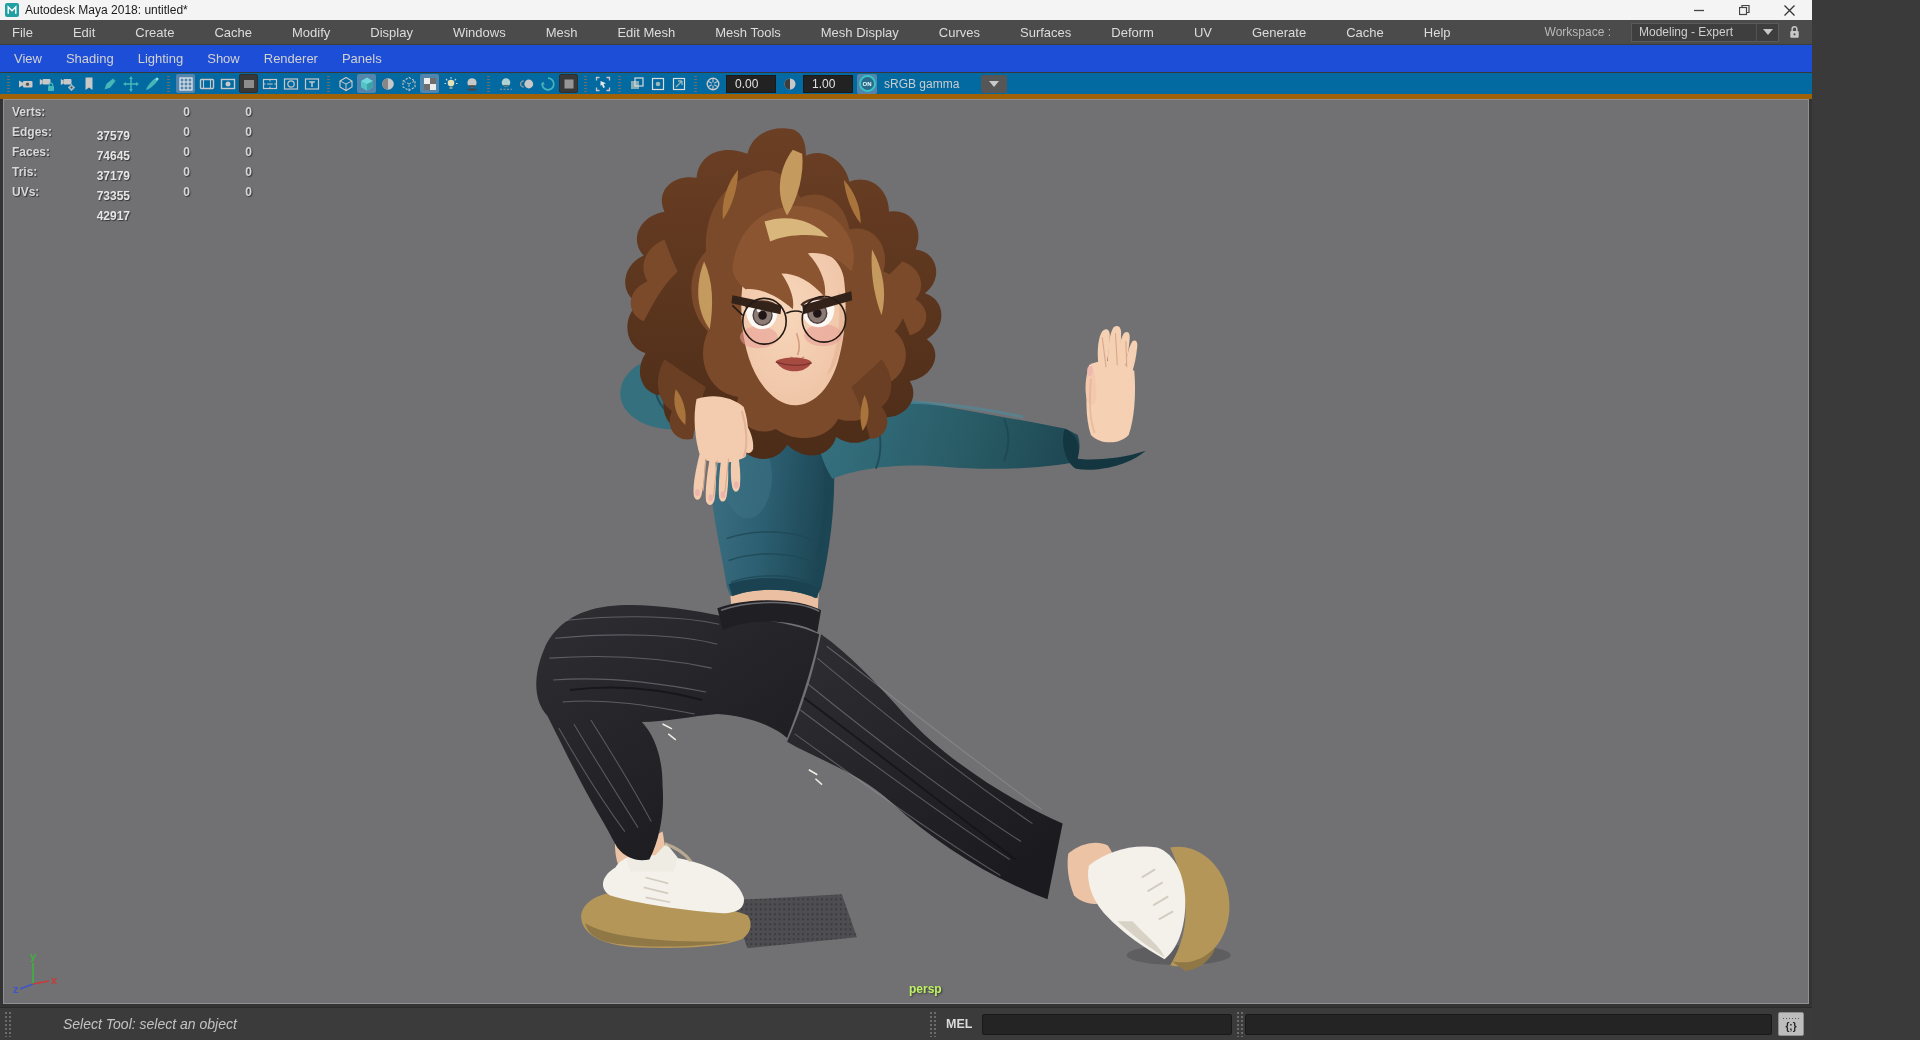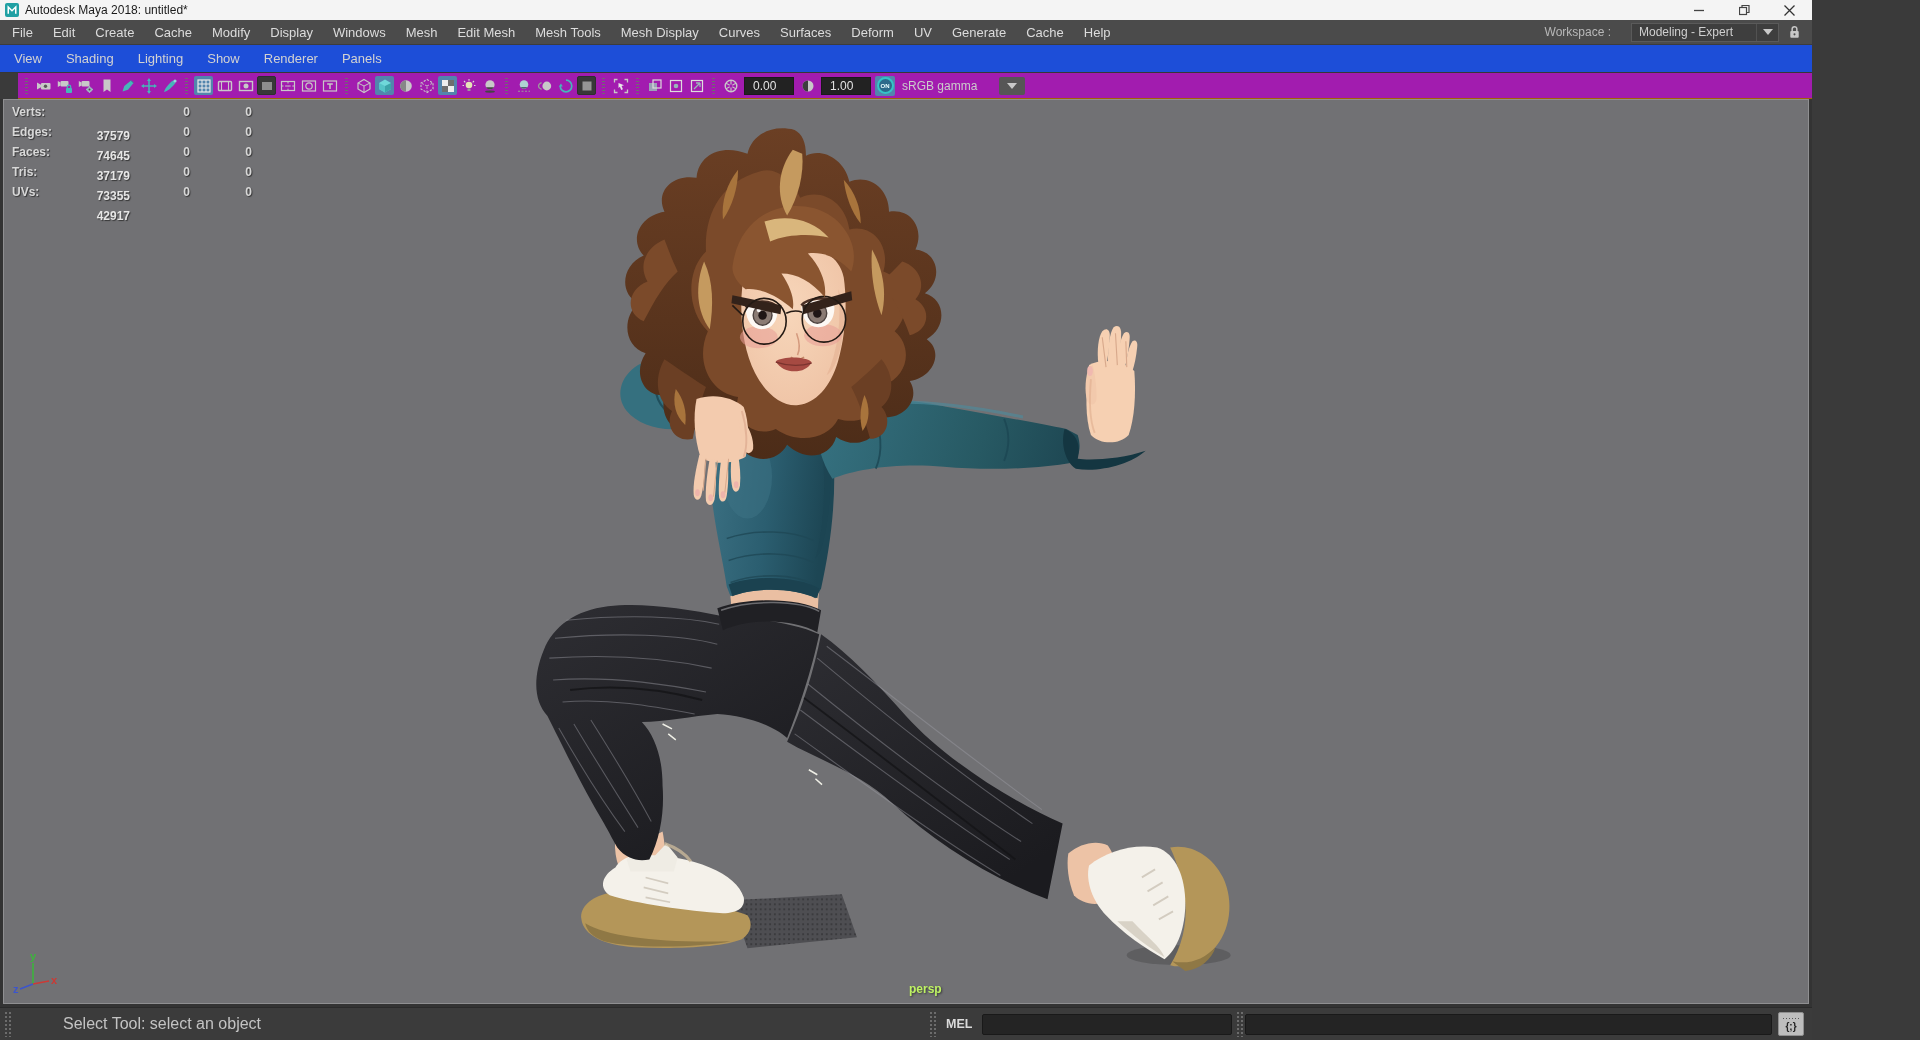--- a/index.html
+++ b/index.html
@@ -9,37 +9,37 @@
 
   
   .title-bar { height: 20px; background: #f4f4f4; display: flex; align-items: center; flex: 0 0 20px; }
   .maya-logo { width: 14px; height: 14px; margin: 0 6px 0 5px; background: #20a0a3; border-radius: 2px; display: flex; align-items: center; justify-content: center; }
   .title-text { font-size: 12px; color: #1a1a1a; }
   .win-controls { margin-left: auto; display: flex; height: 100%; }
   .win-btn { width: 45px; height: 100%; display: flex; align-items: center; justify-content: center; }
 
   
   .menu-bar { height: 25px; background: #4b4b4b; display: flex; align-items: center; flex: 0 0 25px; border-bottom: 1px solid #3c3c3c; }
-  .menu-item { color: #dcdcdc; font-size: 13px; padding: 0 10px; cursor: default; }
+  .menu-item { color: #dcdcdc; font-size: 13px; padding: 0 20px; cursor: default; }
   .menu-item:first-child { padding-left: 12px; }
   .workspace { margin-left: auto; display: flex; align-items: center; padding-right: 10px; }
   .ws-label { color: #b8b8b8; font-size: 12px; margin-right: 20px; }
   .ws-dd { width: 148px; height: 19px; background: #3e3e3e; border: 1px solid #5a5a5a; display: flex; align-items: center; }
   .ws-dd-value { color: #cfcfcf; font-size: 12px; padding-left: 7px; flex: 1; }
   .ws-dd-arrow { width: 22px; height: 100%; display: flex; align-items: center; justify-content: center; border-left: 1px solid #525252; }
   .tri-down { width: 0; height: 0; border-left: 5px solid transparent; border-right: 5px solid transparent; border-top: 6px solid #c9c9c9; }
   .ws-lock { margin-left: 8px; display: flex; }
 
   
   .panel-menu { height: 28px; background: #1d4ed8; display: flex; align-items: center; flex: 0 0 28px; border-bottom: 1px solid #373737; }
   .pm-item { color: #d2d2d2; font-size: 13px; padding: 0 12px; }
   .pm-item:first-child { padding-left: 14px; }
 
   
-  .vp-toolbar { height: 26px; background: #a21caf; display: flex; align-items: center; flex: 0 0 26px; border-bottom: 1px solid #a16207; padding-left: 2px; margin-left: 18px; }
+  .vp-toolbar { height: 26px; background: #0369a1; display: flex; align-items: center; flex: 0 0 26px; border-bottom: 5px solid #a16207; padding-left: 2px; }
   .grip { width: 3px; height: 16px; margin: 0 5px; background-image: repeating-linear-gradient(to bottom,#6e6e6e 0 1px, transparent 1px 3px); border-radius: 1px; }
   .tbi { width: 19px; height: 19px; margin: 0 1px; display: flex; align-items: center; justify-content: center; border-radius: 2px; }
   .tbi svg { display: block; }
   .tbi.act { background: #5285ad; }
   .tbi.dark { background: #383838; border: 1px solid #2e2e2e; }
   .tb-field { width: 50px; height: 18px; background: #222; border: 1px solid #1a1a1a; color: #e2e2e2; font-size: 12px; display: flex; align-items: center; padding-left: 8px; margin: 0 3px; }
   .on-badge { width: 20px; height: 20px; }
   .on-ring { width: 17px; height: 17px; border: 2px solid #35c4c8; border-radius: 50%; color: #eaffff; font-size: 6px; font-weight: bold; display: flex; align-items: center; justify-content: center; background: #2b6a8a; }
   .gamma-dd { display: flex; align-items: center; margin-left: 6px; }
   .gamma-dd-label { color: #cccccc; font-size: 12px; padding-right: 22px; }
@@ -58,21 +58,21 @@
   .hud-c2 { width: 62px; text-align: right; }
 
   .persp-label { position: absolute; left: 905px; bottom: 7px; font-size: 12px; font-weight: bold; color: #bef264; text-shadow: 1px 1px 2px rgba(30,30,30,.7); }
   .axis-gizmo { position: absolute; left: 8px; bottom: 6px; }
   .axis-gizmo text { font-size: 11px; font-weight: bold; font-family: "Liberation Sans", sans-serif; }
 
   
   .status-bar { height: 33px; background: #3b3b3b; flex: 0 0 33px; display: flex; align-items: center; border-top: 1px solid #2a2a2a; }
   .sb-grip { width: 9px; height: 26px; margin-left: 4px; background-image: radial-gradient(#6c6c6c 1px, transparent 1.2px); background-size: 4px 4px; }
   .help-area { width: 925px; display: flex; align-items: center; height: 100%; }
-  .help-text { margin-left: 50px; color: #c3c3c3; font-size: 16px; }
+  .help-text { margin-left: 50px; color: #c3c3c3; font-size: 14px; font-style: italic; }
   .mel-label { color: #dadada; font-size: 12.5px; font-weight: bold; margin: 0 10px 0 8px; }
   .cmd-field { height: 21px; background: #242424; border: 1px solid #191919; border-radius: 2px; color: #ddd; font-size: 12px; padding: 0 6px; outline: none; }
   .cmd-input { width: 250px; }
   .cmd-result { flex: 1; }
   .script-btn { width: 26px; height: 24px; margin: 0 8px 0 6px; background: #bdbdbd; border: 1px solid #8e8e8e; border-radius: 2px; color: #222; font-size: 10px; font-weight: bold; display: flex; flex-direction: column; align-items: center; justify-content: center; line-height: 1; }
   .script-btn .dots { width: 18px; height: 3px; margin-bottom: 2px; background-image: radial-gradient(#555 0.8px, transparent 1px); background-size: 3px 3px; }
 </style>
 </head>
 <body>
 

